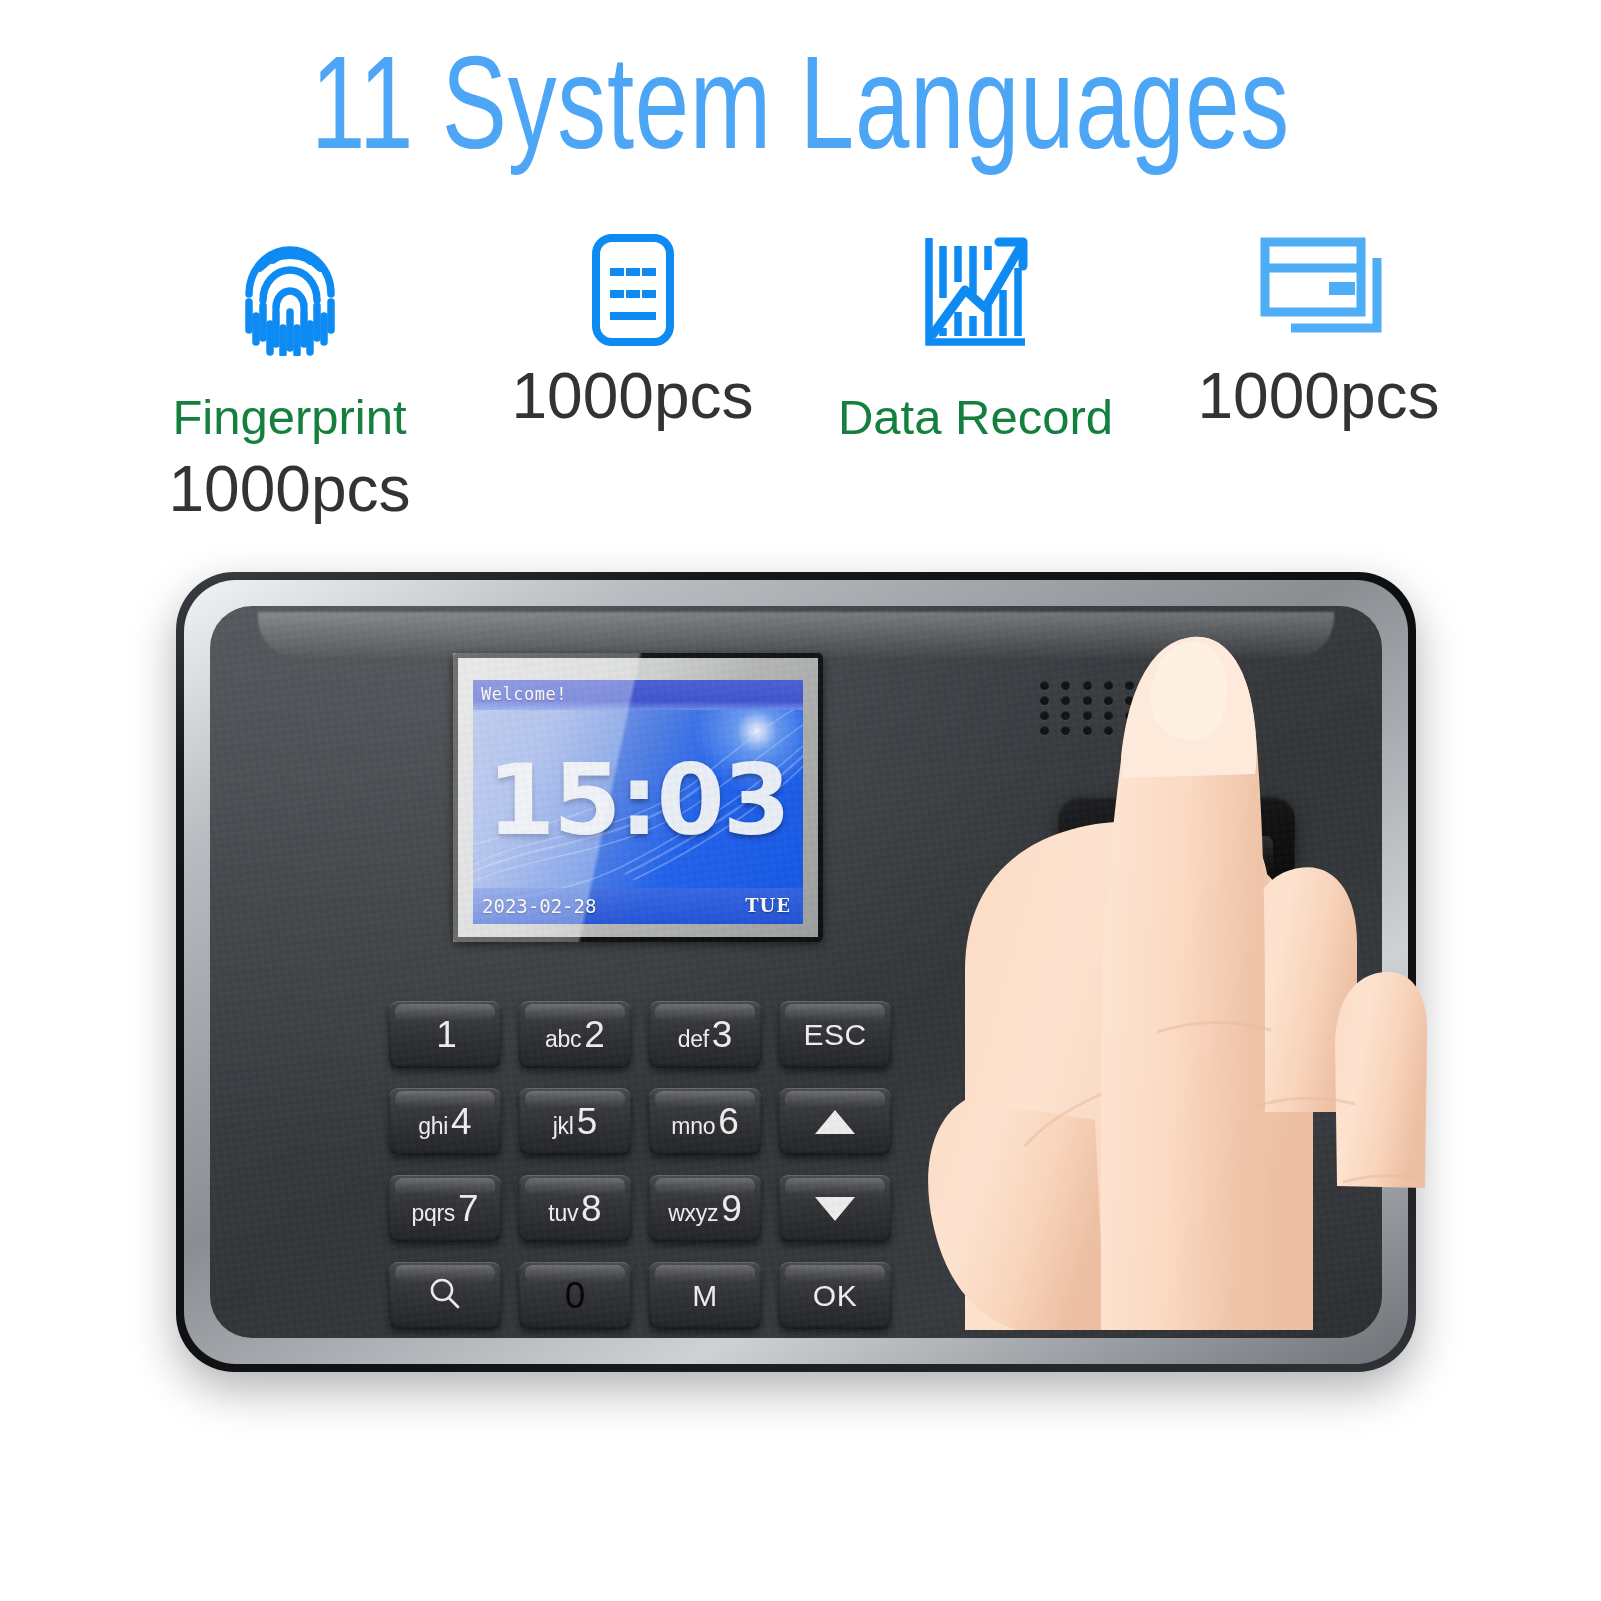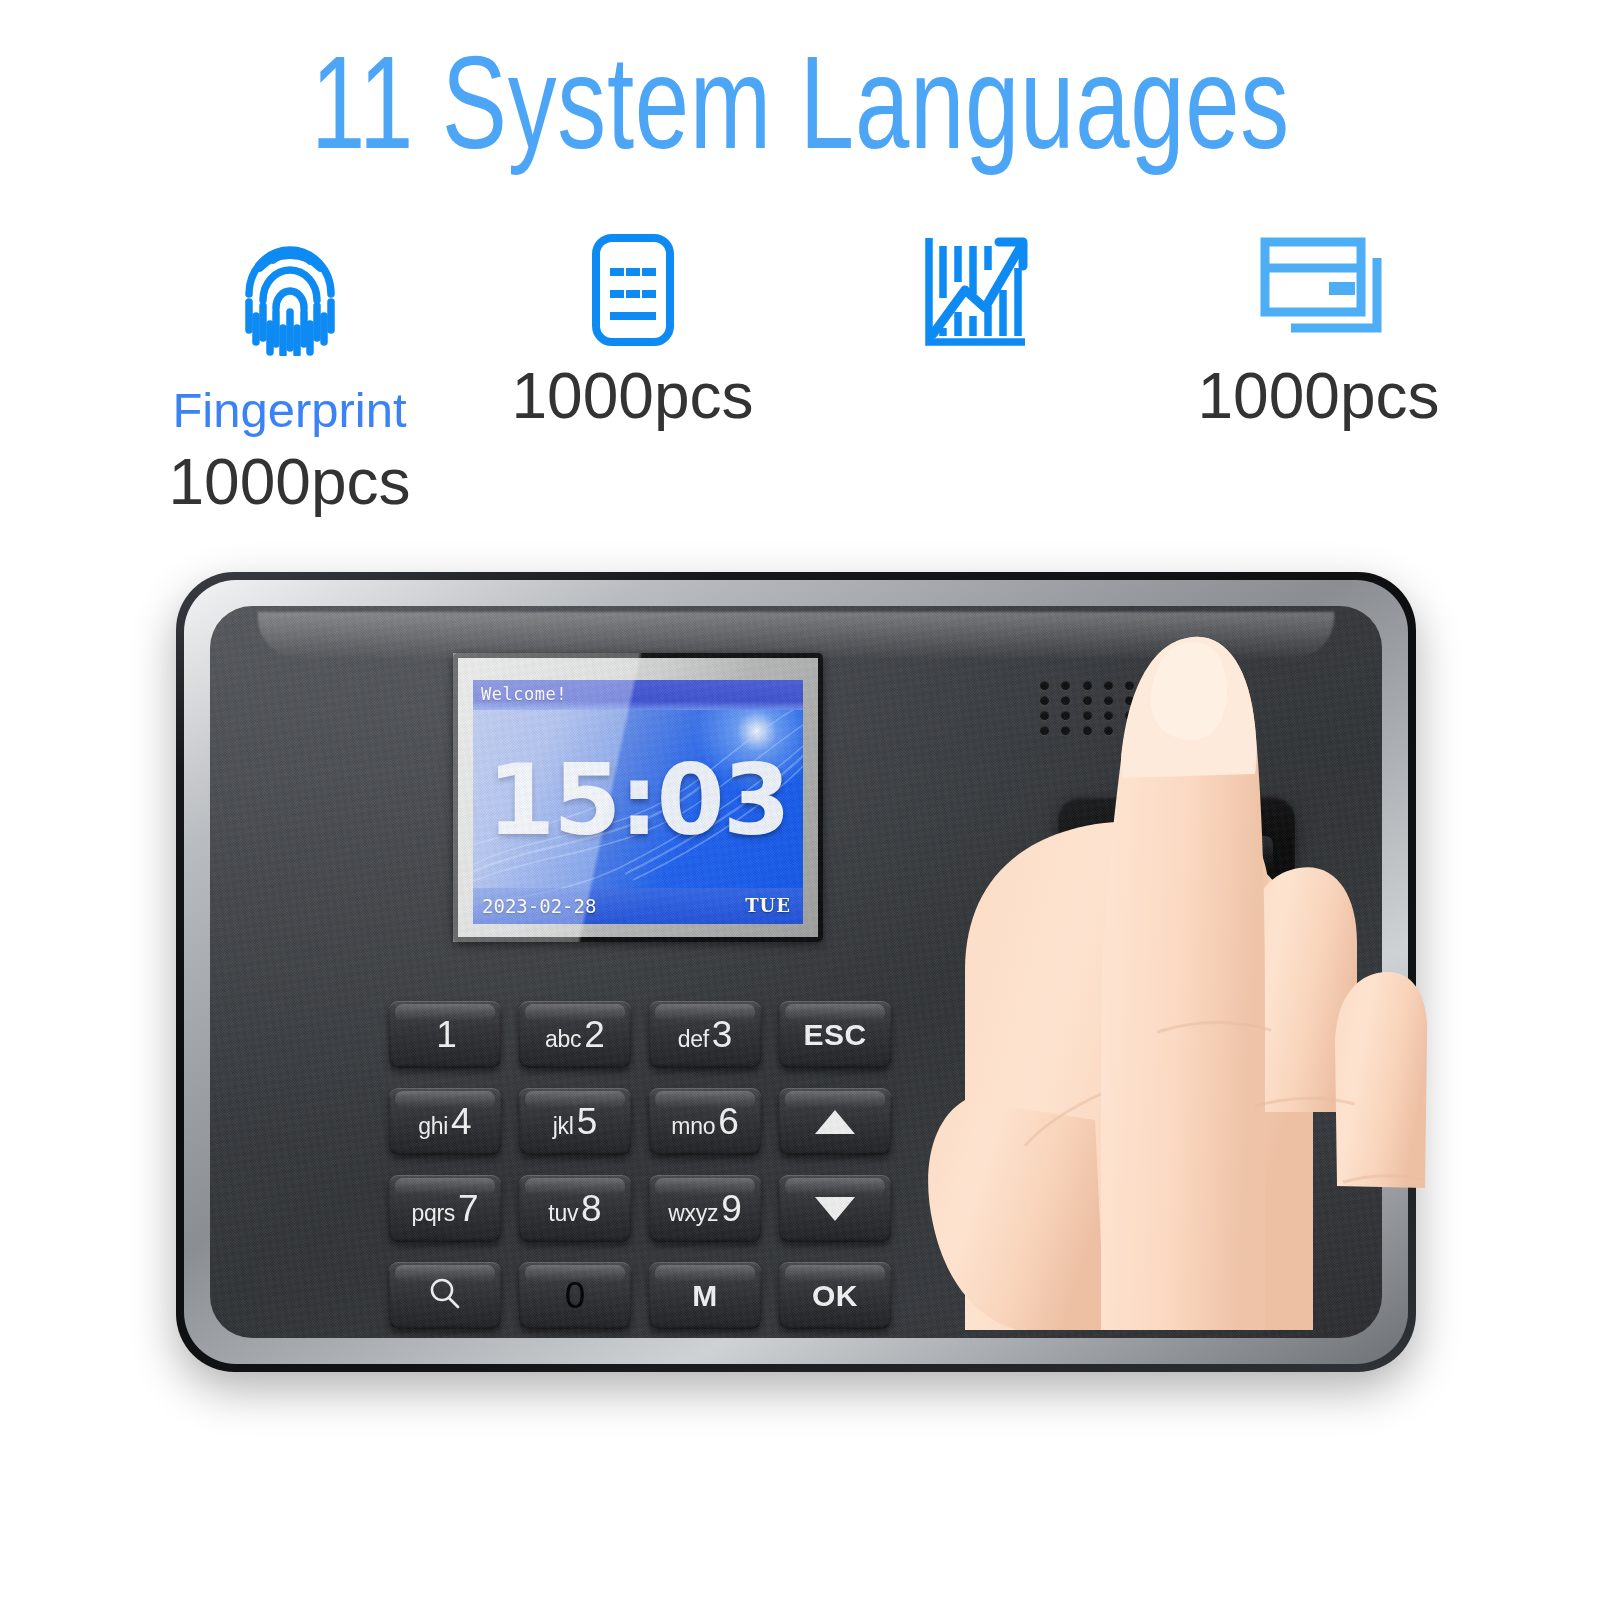--- a/index.html
+++ b/index.html
@@ -30,23 +30,23 @@
     position:absolute;
     top:224px; left:118px;
     width:1372px;
     display:flex;
     justify-content:space-between;
     align-items:flex-start;
   }
   .feature { width:343px; display:flex; flex-direction:column; align-items:center; }
   .feature-icon { height:132px; display:flex; align-items:center; justify-content:center; }
   .feature-label {
-    margin-top:23px;
+    margin-top:30px;
     text-align:center;
-    color:#3b82f6;
+    color:#15803d;
     font-size:49px;
     line-height:1.28;
     white-space:nowrap;
   }
   .feature-count { text-align:center; color:#333333; font-size:64px; line-height:1.28; white-space:nowrap; }
 
   
   .device-wrap { position:absolute; left:176px; top:572px; width:1240px; height:800px; }
 
   .device-outer {
@@ -226,21 +226,21 @@
   .key::before{
     content:"";
     position:absolute; left:6px; right:6px; top:3px; height:17px;
     border-radius:8px;
     background:linear-gradient(180deg,rgba(255,255,255,0.22),rgba(255,255,255,0.0));
     pointer-events:none;
   }
   .key-inner { display:flex; align-items:baseline; gap:3px; color:#f2f2f2; }
   .key-alpha { font-size:23px; font-weight:400; letter-spacing:-.3px; }
   .key-digit { font-size:37px; font-weight:400; line-height:1; }
-  .key-word  { font-size:30px; font-weight:700; letter-spacing:.5px; color:#f2f2f2; }
+  .key-word  { font-size:30px; font-weight:400; letter-spacing:.5px; color:#f2f2f2; }
   .key-tri { width:0;height:0; }
   .key-tri.up    { border-left:20px solid transparent; border-right:20px solid transparent; border-bottom:24px solid #f0f0f0; }
   .key-tri.down  { border-left:20px solid transparent; border-right:20px solid transparent; border-top:24px solid #f0f0f0; }
 
   
   .hand { position:absolute; left:905px; top:240px; width:560px; height:1090px; pointer-events:none; }
 </style>
 </head>
 <body>
 
@@ -308,20 +308,21 @@
           <line x1="45" y1="88" x2="45" y2="112"></line>
           <line x1="60" y1="92" x2="60" y2="112"></line>
           <line x1="75" y1="82" x2="75" y2="112"></line>
           <line x1="90" y1="66" x2="90" y2="112"></line>
           <line x1="105" y1="44" x2="105" y2="112"></line>
           <path d="M20 110 L52 66 L72 84 L108 22" stroke-width="9" stroke-linejoin="round" stroke-linecap="round"></path>
           <path d="M86 18 L110 18 L110 42" stroke-width="9" stroke-linejoin="round" stroke-linecap="round"></path>
         </g>
       </svg>
     </div>
+    <div class="feature-label">Data Record</div>
   </div>
 
   <div class="feature">
     <div class="feature-icon">
       <svg width="136" height="132" viewBox="0 0 136 132">
         <g fill="none" stroke="#4dadf5" stroke-width="9">
           <path d="M126 34 L126 104 L40 104" stroke-linejoin="miter"></path>
           <rect x="14" y="18" width="96" height="70"></rect>
           <line x1="14" y1="44" x2="110" y2="44"></line>
         </g>

